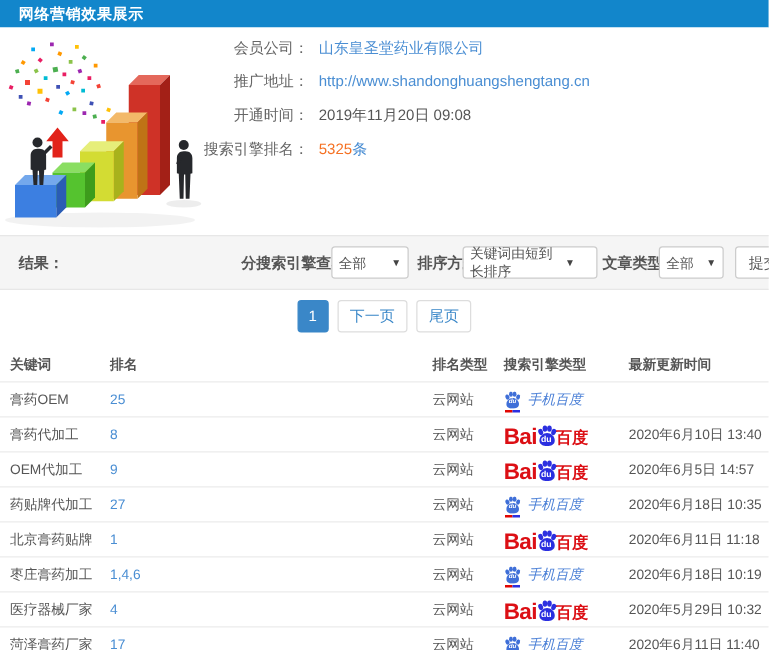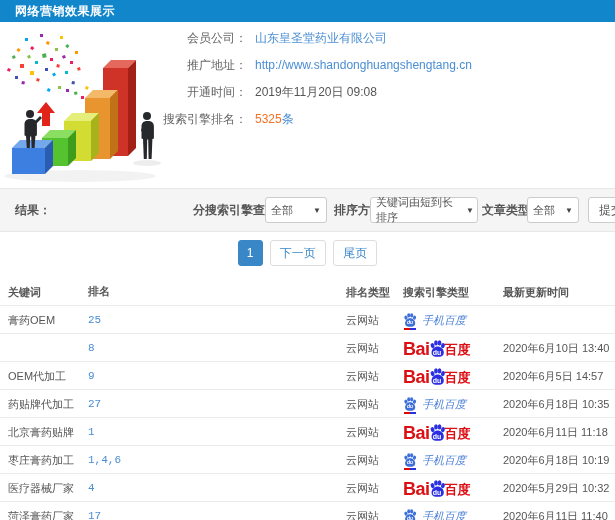--- a/index.html
+++ b/index.html
@@ -27,42 +27,42 @@
     background:#f5f5f5; border-top:1px solid #e7e7e7; border-bottom:1px solid #e7e7e7; }
   .filter-bar .f-label { position:absolute; top:0; line-height:42px; font-weight:bold; color:#555; font-size:12px; }
   .result-label { left:15px; }
   .f-label-engine { left:193px; }
   .f-label-sort { left:334px; }
   .f-label-article { left:482px; }
   .f-select { position:absolute; top:8px; height:26px; background:#fff;
     border:1px solid #ccc; border-radius:3px; display:flex; align-items:center;
     justify-content:space-between; padding:0 5px; font-size:11px; color:#555; cursor:pointer; }
   .f-sel-engine { left:265px; width:62px; }
-  .f-sel-sort { left:370px; width:108px; padding-right:3px; }
+  .f-sel-sort { left:370px; width:108px; padding-right:17px; }
   .f-sel-article { left:527px; width:52px; }
   .caret { font-size:8px; color:#444; margin-left:3px; flex:none; }
   .submit-btn { position:absolute; left:588px; top:8px; width:46px; height:26px;
     background:#fff; border:1px solid #ccc; border-radius:3px; font-size:12px;
     color:#555; cursor:pointer; font-family:inherit; }
 
   
   .pager { position:absolute; top:240px; left:0; width:615px; text-align:center; }
   .page-btn { display:inline-block; height:26px; line-height:24px; padding:0 9px;
     border:1px solid #ddd; border-radius:3px; background:#fff; color:#3a87c8;
     font-size:12px; margin:0 2px; cursor:pointer; vertical-align:top; }
   .page-btn.active { background:#3a87c8; border-color:#3a87c8; color:#fff; min-width:24px; padding:0 8px; }
 
   
   .data-table { position:absolute; top:278px; left:0; width:615px; }
   .t-row { position:relative; height:28px; line-height:28px; border-bottom:1px solid #ebebeb;
     font-size:11px; color:#555; white-space:nowrap; }
   .t-row.t-head { font-weight:bold; color:#555; }
   .cell { position:absolute; top:0; height:28px; }
   .c-keyword { left:8px; }
-  .c-rank { left:88px;font-family:Liberation Mono, monospace; }
+  .c-rank { left:88px; }
   .c-ranktype { left:346px; }
   .c-engine { left:403px; }
   .c-time { left:503px; }
   a.rank-link { color:#4a8ed3; text-decoration:none; }
 
   
   .paw { display:block; width:100%; height:100%; }
   .baidu-pc { position:absolute; top:5px; display:inline-flex; align-items:flex-end; height:18px; }
   .baidu-pc .bai { color:#dc0f14; font-weight:bold; font-size:18px; line-height:16px; letter-spacing:-.5px; }
   .paw-box { position:relative; width:17px; height:17px; margin:0 -1px; }
@@ -251,20 +251,21 @@
             <span class="m-underline">
               <i class="u-red"></i>
               <i class="u-blue"></i>
             </span>
           </span>
         <span class="m-text">手机百度</span>
       </span>
     </div>
 
     <div class="t-row">
+      <span class="cell c-keyword">膏药代加工</span>
       <a href="#" class="cell c-rank rank-link">8</a>
       <span class="cell c-ranktype">云网站</span>
       <span class="cell c-engine baidu-pc">
         <span class="bai">Bai</span>
         <span class="paw-box">
             <svg class="paw" viewBox="0 0 100 100">
               <use href="#paw-shape"></use>
             </svg>
             <span class="du-overlay">du</span>
           </span>

